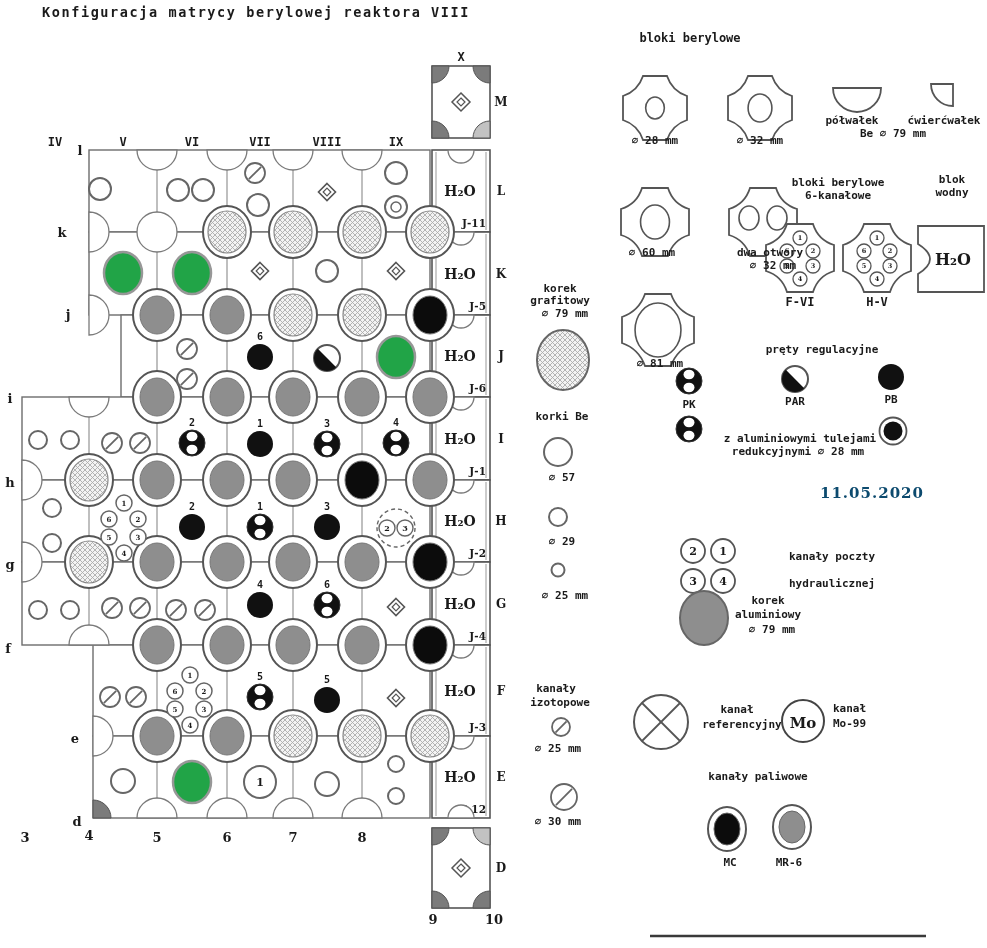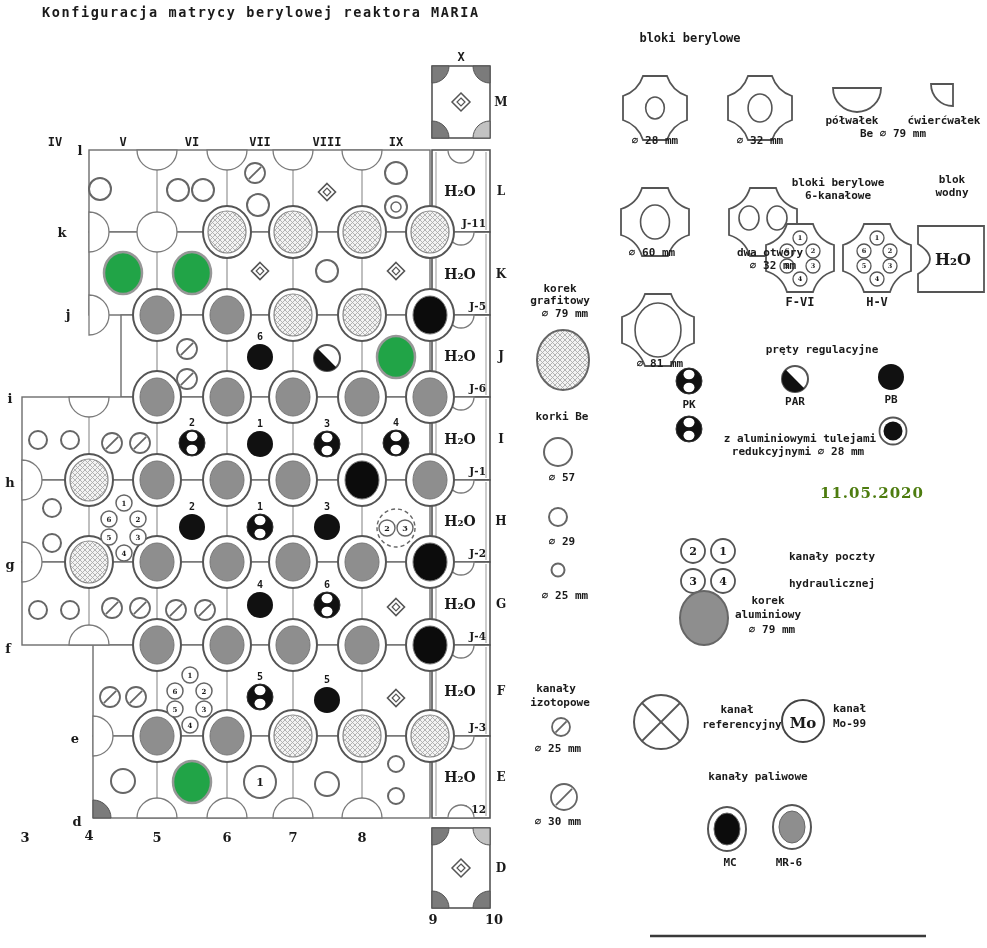--- a/index.html
+++ b/index.html
@@ -1,29 +1,29 @@
 <!DOCTYPE html>
 <html><head>
 <meta charset="utf-8">
 <style>
   html,body{margin:0;padding:0;background:#fff;}
   .page{position:relative;width:987px;height:948px;background:#fff;overflow:hidden;
         font-family:"DejaVu Sans Mono",monospace;}
   .title{position:absolute;left:42px;top:4px;font-size:13.5px;font-weight:bold;
          letter-spacing:1.6px;color:#1a1a1a;white-space:nowrap;}
   .date{position:absolute;left:820px;top:484px;font-family:"DejaVu Serif",serif;
-        font-size:15px;font-weight:bold;letter-spacing:1px;color:#4d7c0f;}
+        font-size:15px;font-weight:bold;letter-spacing:1px;color:#0c4a6e;}
   svg text{font-family:"DejaVu Sans Mono",monospace;font-weight:bold;fill:#1a1a1a;}
   svg text.serif{font-family:"DejaVu Serif",serif;}
 </style>
 </head>
 <body>
 
 <div class="page">
-  <div class="title">Konfiguracja matrycy berylowej reaktora MARIA</div>
+  <div class="title">Konfiguracja matrycy berylowej reaktora VIII</div>
   <div class="date">11.05.2020</div>
   <svg id="diagram" width="987" height="948" viewBox="0 0 987 948">
       <defs>
         <pattern id="hx" width="5" height="5" patternUnits="userSpaceOnUse">
           <rect width="5" height="5" fill="#f3f3f3"></rect>
           <path d="M0,5L5,0M0,0L5,5" stroke="#adadad" stroke-width="0.9"></path>
         </pattern>
       </defs>
       <g>
         <rect x="89" y="150" width="341" height="82" fill="#fff" stroke="#6d6d6d" stroke-width="1.4"></rect>

